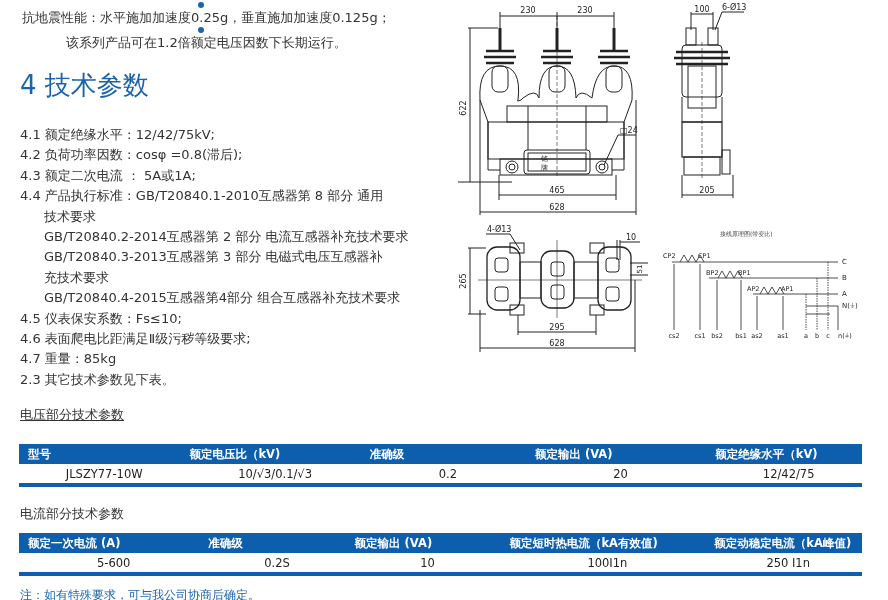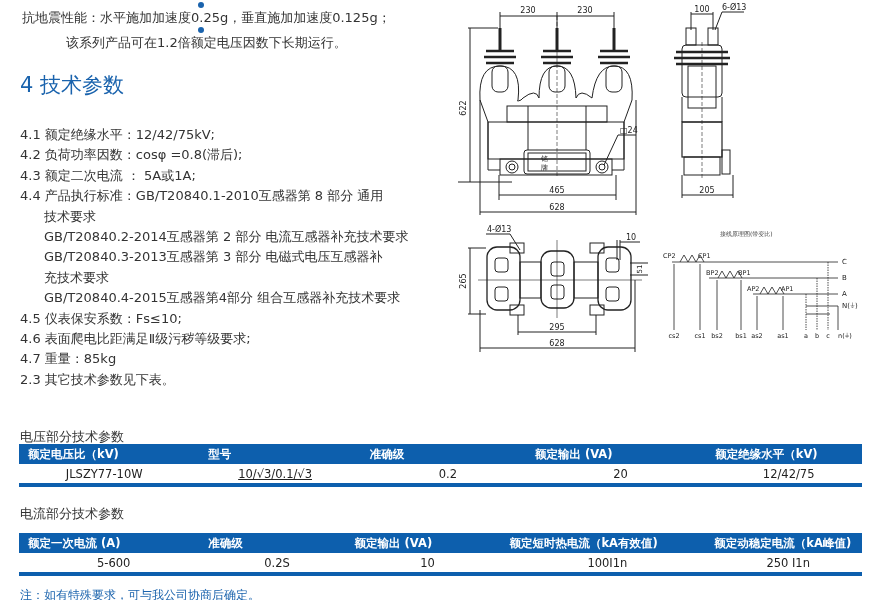--- a/index.html
+++ b/index.html
@@ -2,21 +2,21 @@
 <html><head>
 <meta charset="utf-8">
 <style>
   html, body { margin:0; padding:0; }
   body { width:888px; height:600px; background:#ffffff; position:relative; overflow:hidden;
          font-family:"DejaVu Sans","Liberation Sans",sans-serif; color:#333333; }
   .abs { position:absolute; }
   .bullets { left:22px; top:2px; font-size:13px; line-height:19px; }
   .bullet-row { display:flex; align-items:center; white-space:nowrap;flex-direction:column; }
   .dot { width:6px; height:6px; border-radius:50%; background:#1a63ad; margin-right:10px; flex:none; }
-  .section-title { left:20px; top:70px; font-size:21px; color:#1a63ad; line-height:30px; }
+  .section-title { left:20px; top:70px; font-size:26px; color:#1a63ad; line-height:30px; }
   .specs { left:20px; top:125px; font-size:13px; line-height:20.4px; width:420px; }
   .spec-line { white-space:nowrap; }
   .indent { padding-left:24px; }
   .table-caption { font-size:13px; color:#333; left:20px; }
   .tbl { left:19px; width:843px; font-size:11.5px; border-collapse:collapse; }
   .tbl .hdr { background:#0d5fad; color:#ffffff; height:20px; display:flex; align-items:center; font-weight:bold; }
   .tbl .row { height:19px; display:flex; align-items:center; color:#222; border-bottom:4px solid #0d5fad;text-align:center; }
   .tbl .cell { padding-left:9px; white-space:nowrap; overflow:hidden; }
   .note { left:20px; top:587px; font-size:12px; color:#1a63ad; }
   svg text { font-family:"DejaVu Sans","Liberation Sans",sans-serif; }
@@ -240,32 +240,32 @@
       <text x="757" y="338">as2</text>
       <text x="783" y="338">as1</text>
       <text x="806" y="338">a</text>
       <text x="817" y="338">b</text>
       <text x="828" y="338">c</text>
       <text x="845" y="338">n(⏚)</text>
     </g>
   </g>
 </svg>
 
-<div class="abs table-caption" style="top:428px;">电压部分技术参数</div>
+<div class="abs table-caption" style="top:406px;text-decoration:underline;">电压部分技术参数</div>
 <div class="abs tbl" style="top:444px;">
   <div class="hdr">
+    <div class="cell" style="width:161px;">型号</div>
     <div class="cell" style="width:181px;">额定电压比（kV)</div>
-    <div class="cell" style="width:161px;">型号</div>
     <div class="cell" style="width:165px;">准确级</div>
     <div class="cell" style="width:181px;">额定输出 (VA)</div>
     <div class="cell" style="width:155px;">额定绝缘水平（kV)</div>
   </div>
   <div class="row">
     <div class="cell" style="width:161px;">JLSZY77-10W</div>
-    <div class="cell" style="width:181px;text-decoration:underline;">10/√3/0.1/√3</div>
+    <div class="cell" style="width:181px;">10/√3/0.1/√3</div>
     <div class="cell" style="width:165px;">0.2</div>
     <div class="cell" style="width:181px;">20</div>
     <div class="cell" style="width:155px;">12/42/75</div>
   </div>
 </div>
 
 <div class="abs table-caption" style="top:505px;">电流部分技术参数</div>
 <div class="abs tbl" style="top:533px;">
   <div class="hdr">
     <div class="cell" style="width:181px;">额定一次电流 (A)</div>

